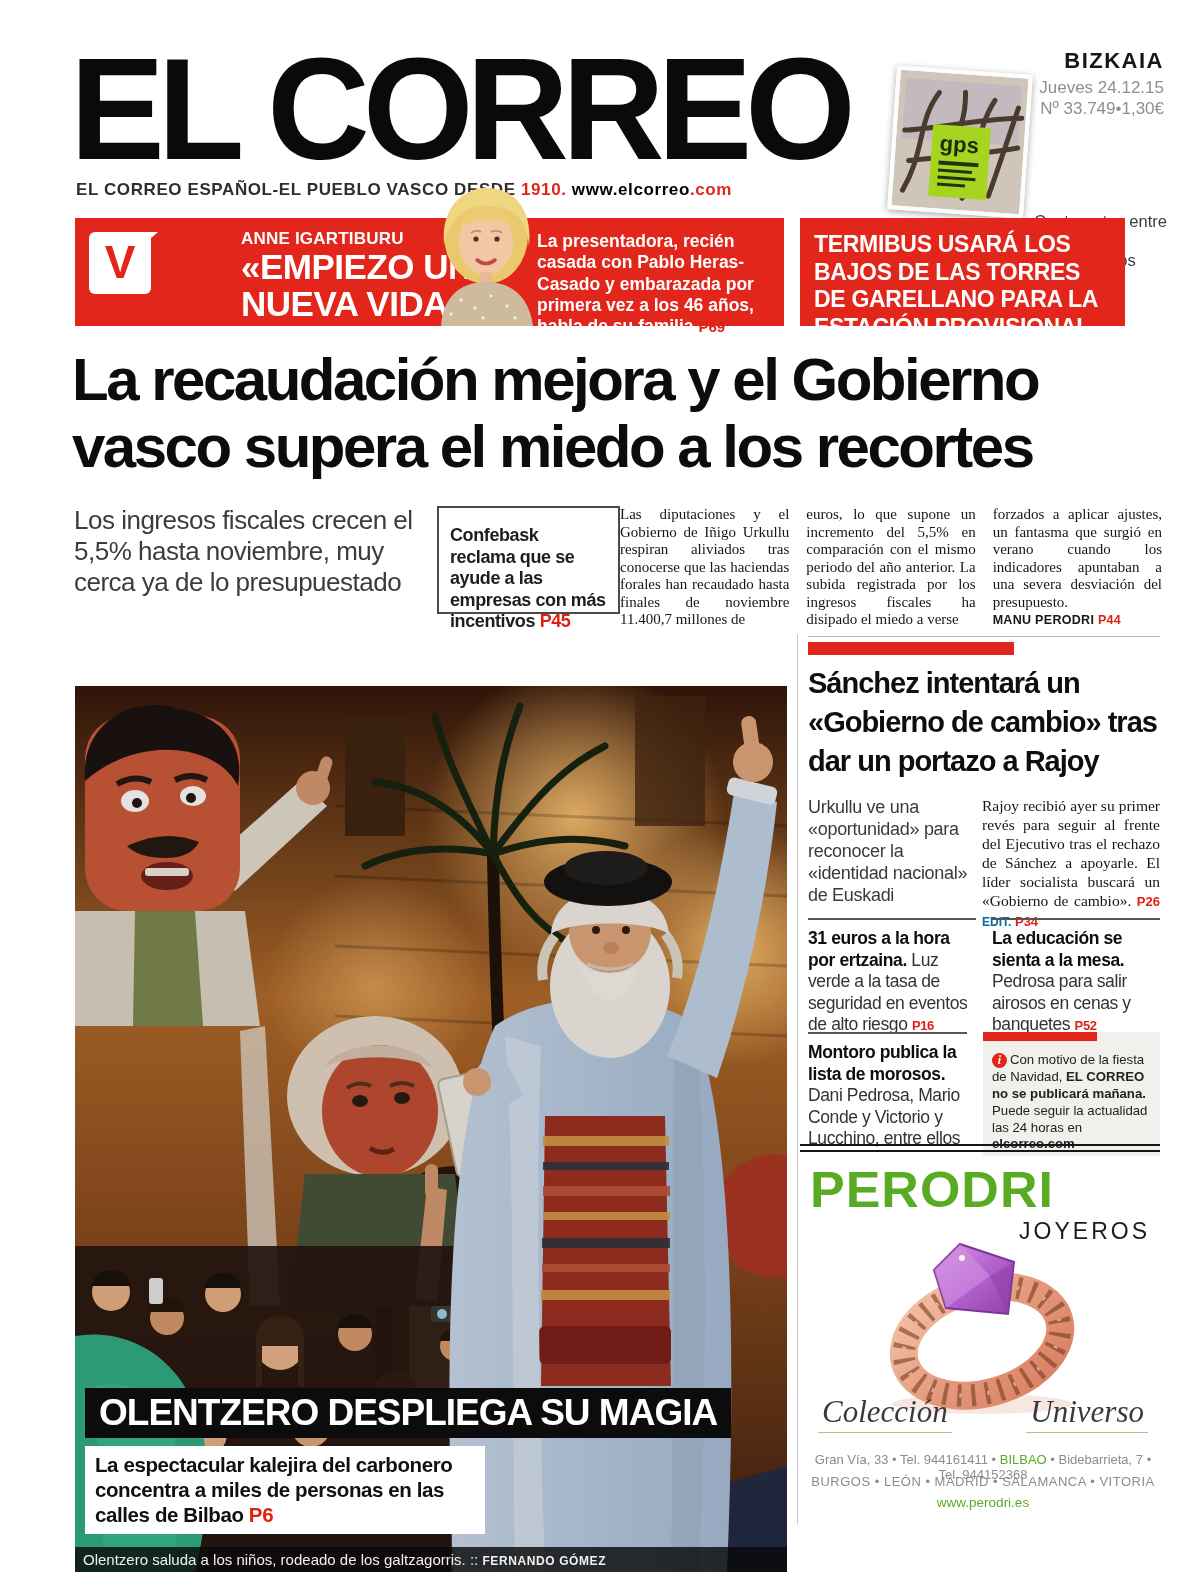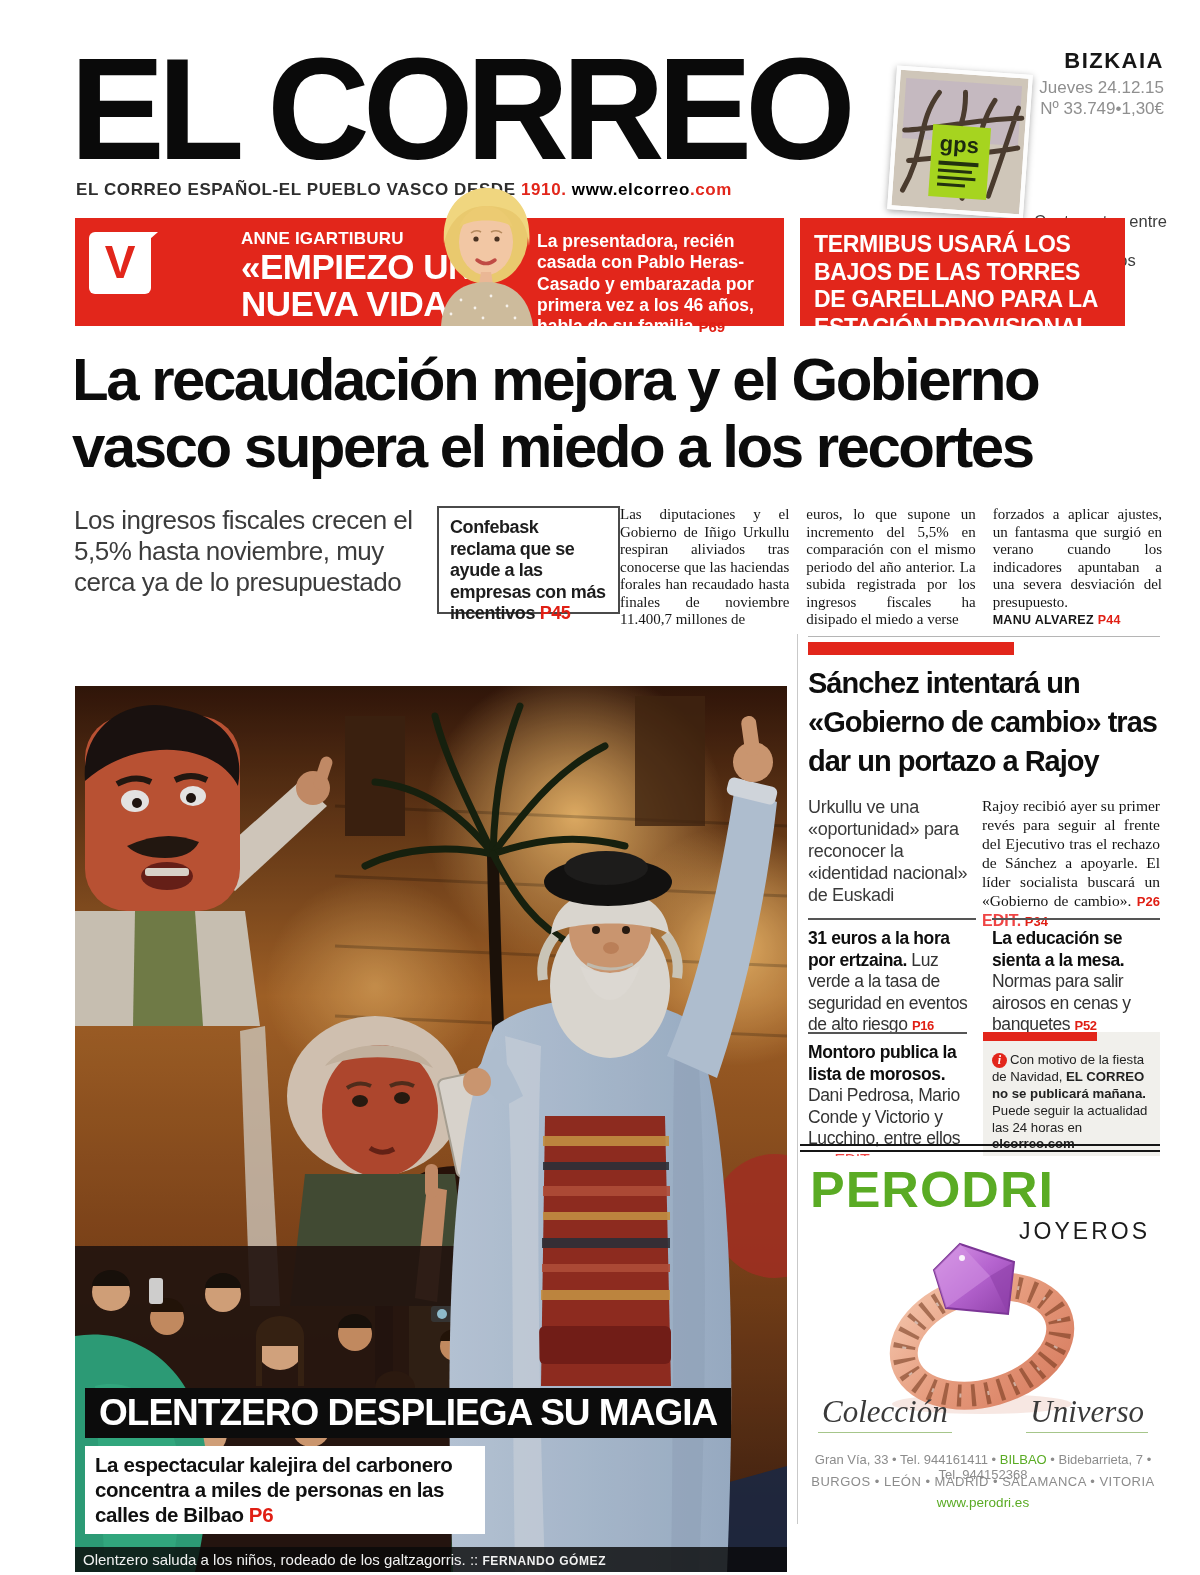--- a/index.html
+++ b/index.html
@@ -33,21 +33,21 @@
   .banner-quote{position:absolute;left:166px;top:30px;font-size:35px;line-height:37px;font-weight:bold;letter-spacing:-.5px;}
   .banner-desc{position:absolute;left:462px;top:13px;width:252px;font-size:17.5px;line-height:1.22;font-weight:bold;}
   .banner-desc .pg{font-size:15px;}
   .portrait{position:absolute;left:346px;top:-34px;width:130px;height:142px;}
   .banner-right .txt{font-size:23px;line-height:1.2;font-weight:bold;letter-spacing:-.3px;}
   .banner-right .pg{font-size:17px;font-weight:bold;}
 
   
   .headline{position:absolute;left:72px;top:346px;width:1070px;font-size:60px;line-height:67px;font-weight:bold;letter-spacing:-2.5px;color:#0c0c0c;}
   .deck{position:absolute;left:74px;top:505px;width:372px;font-size:26px;line-height:31px;letter-spacing:-.5px;color:#3c3c3c;}
-  .callout{position:absolute;left:437px;top:506px;width:183px;height:108px;border:2px solid #4a4a4a;padding:9px 11px;font-size:18px;line-height:1.2;font-weight:bold;letter-spacing:-.4px;color:#1d1d1d;}
+  .callout{position:absolute;left:437px;top:506px;width:183px;height:108px;border:2px solid #4a4a4a;padding:17px 11px;font-size:18px;line-height:1.2;font-weight:bold;letter-spacing:-.4px;color:#1d1d1d;}
   .pg{color:var(--accent);font-weight:bold;}
   .lead-cols{position:absolute;left:620px;top:506px;width:542px;display:flex;gap:17px;}
   .lead-cols .col{flex:1;font-family:"Liberation Serif",serif;font-size:15px;line-height:1.17;text-align:justify;color:#161616;}
   .byline{font-family:"Liberation Sans",sans-serif;font-size:12.5px;font-weight:bold;letter-spacing:.3px;margin-top:2px;}
 
   
   .photo{position:absolute;left:75px;top:640px;width:712px;height:886px;background:#22100a;overflow:hidden;margin-top:46px;}
   .photo svg.scene{position:absolute;left:0;top:0;}
   .ol-bar{position:absolute;left:10px;top:702px;background:#0c0c0c;color:#fff;font-size:37px;line-height:50px;height:50px;font-weight:bold;letter-spacing:-1px;padding:0 14px;white-space:nowrap;}
   .ol-sub{position:absolute;left:10px;top:760px;background:#fff;color:#101010;width:400px;padding:6px 10px 7px;font-size:20.5px;line-height:25px;font-weight:bold;letter-spacing:-.4px;}
@@ -57,21 +57,21 @@
   
   .vrule{position:absolute;left:797px;top:634px;width:1px;height:890px;background:#c9c9c9;}
   .rcol{position:absolute;left:808px;top:630px;width:352px;}
   .rcol .hairline{position:absolute;left:0;top:6px;width:100%;height:1px;background:#b5b5b5;}
   .rcol .redbar{position:absolute;left:0;top:12px;width:206px;height:13px;background:var(--red);}
   .sanchez-h{position:absolute;left:0;top:34px;width:352px;font-size:29px;line-height:39px;font-weight:bold;letter-spacing:-1px;color:#0e0e0e;}
   .subrow{position:absolute;left:0;top:166px;width:352px;display:flex;gap:14px;}
   .subrow .l{width:160px;font-size:18px;line-height:22px;letter-spacing:-.3px;color:#3a3a3a;}
   .subrow .r{flex:1;font-family:"Liberation Serif",serif;font-size:15.5px;line-height:19px;text-align:justify;color:#161616;}
   .subrow .pgs{font-family:"Liberation Sans",sans-serif;font-size:13px;font-weight:bold;}
-  .edit{color:#ef4444;font-size:16px;}
+  .edit{color:#0369a1;font-size:12px;}
   .briefrow{position:absolute;left:0;width:352px;display:flex;gap:16px;}
   .briefrow-1{top:288px;}
   .briefrow-2{top:402px;}
   .brief{flex:1;border-top:2px solid #555;padding-top:8px;font-size:17.5px;line-height:21.5px;letter-spacing:-.4px;color:#333;}
   .brief b{color:#0e0e0e;}
   .brief .pg{font-size:13px;}
   .notice{flex:1;position:relative;background:#f1f0ec;min-height:124px;padding:20px 9px 8px 9px;font-size:13.2px;line-height:1.28;color:#222;}
   .notice::before{content:"";position:absolute;left:0;top:0;width:114px;height:9px;background:var(--red);}
   .info-i{display:inline-block;width:15px;height:15px;border-radius:50%;background:var(--red);color:#fff;font-family:"Liberation Serif",serif;font-style:italic;font-weight:bold;font-size:12px;text-align:center;line-height:15px;margin-right:3px;}
   .thicksep{position:absolute;left:800px;top:1144px;width:360px;height:8px;border-top:2.5px solid #151515;border-bottom:2.5px solid #151515;}
@@ -170,21 +170,21 @@
     <span>Confebask reclama que se ayude a las empresas con más incentivos</span>
     <span class="pg">P45</span>
   </div>
 
   <div class="lead-cols">
     <div class="col">Las diputaciones y el Gobierno de Iñigo Urkullu respiran aliviados tras conocerse que las haciendas forales han recaudado hasta finales de noviembre 11.400,7 millones de</div>
     <div class="col">euros, lo que supone un incremento del 5,5% en comparación con el mismo periodo del año anterior. La subida registrada por los ingresos fiscales ha disipado el miedo a verse</div>
     <div class="col">
       <span>forzados a aplicar ajustes, un fantasma que surgió en verano cuando los indicadores apuntaban a una severa desviación del presupuesto.</span>
       <div class="byline">
-        <span>MANU ALVAREZ</span>
+        <span>MANU PERODRI</span>
         <span class="pg">P44</span>
       </div>
     </div>
   </div>
 
   <div class="photo">
     <svg class="scene" width="712" height="886" viewBox="0 0 712 886">
       <defs>
         <linearGradient id="bg" x1="0" y1="0" x2="0" y2="1">
           <stop offset="0" stop-color="#33160a"></stop>
@@ -369,21 +369,21 @@
         <span class="edit">EDIT.</span>
         <span class="pg">P34</span></span>
       </div>
     </div>
 
     <div class="briefrow briefrow-1">
       <div class="brief">
         <b>31 euros a la hora por ertzaina.</b><span> Luz verde a la tasa de seguridad en eventos de alto riesgo </span><span class="pg">P16</span>
       </div>
       <div class="brief">
-        <b>La educación se sienta a la mesa.</b><span> Normas para salir airosos en cenas y banquetes </span><span class="pg">P52</span>
+        <b>La educación se sienta a la mesa.</b><span> Pedrosa para salir airosos en cenas y banquetes </span><span class="pg">P52</span>
       </div>
     </div>
 
     <div class="briefrow briefrow-2">
       <div class="brief">
         <b>Montoro publica la lista de morosos.</b><span> Dani Pedrosa, Mario Conde y Victorio y Lucchino, entre ellos </span><span class="pg">P46</span>
         <span class="edit">EDIT.</span>
         <span class="pg">P34</span>
       </div>
       <div class="notice">

